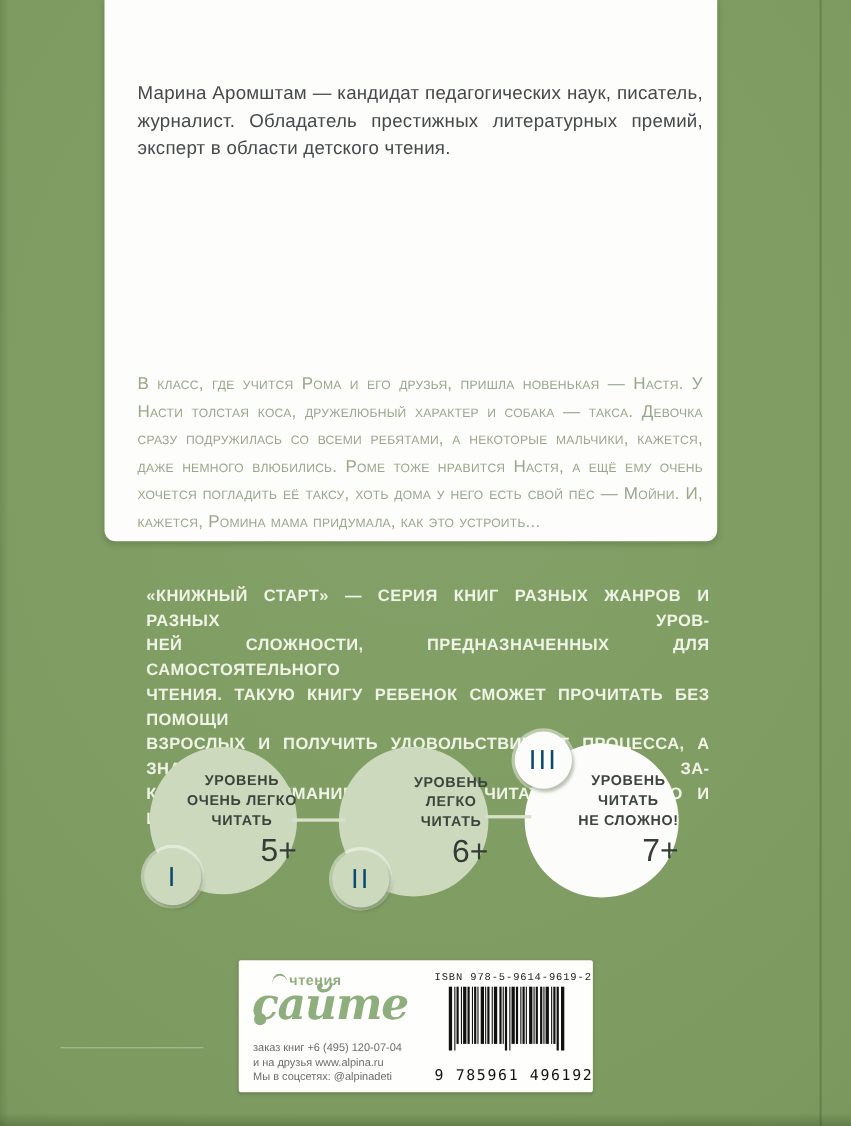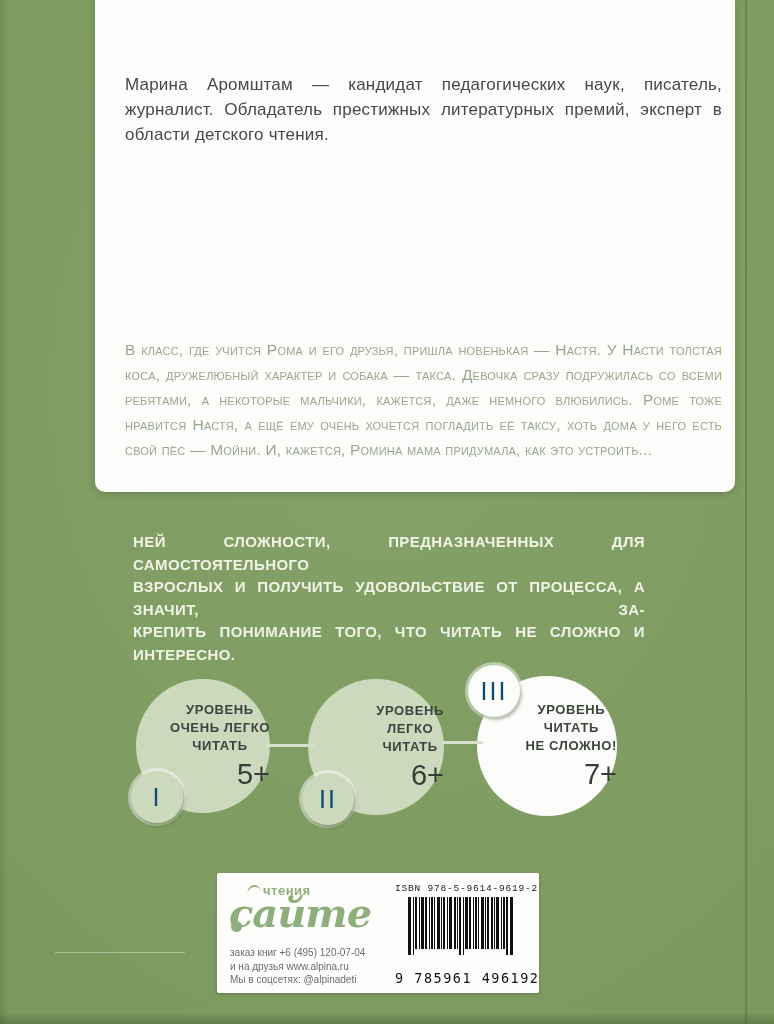--- a/index.html
+++ b/index.html
@@ -9,21 +9,21 @@
     background:radial-gradient(130% 120% at 50% 38%, #84a169 0%, #7d9a60 55%, #718e55 100%);
   }
   
   .edge-line{position:absolute;top:0;left:745px;width:2px;height:100%;background:rgba(70,95,45,.38);}
   .bottom-shade{position:absolute;left:0;bottom:0;width:100%;height:12px;background:linear-gradient(rgba(0,0,0,0),rgba(35,55,20,.28));}
   .left-shade{position:absolute;left:0;top:0;width:8px;height:100%;background:linear-gradient(90deg,rgba(35,55,20,.15),rgba(0,0,0,0));}
   .scratch{position:absolute;left:55px;top:952px;width:130px;height:1px;background:rgba(255,255,255,.35);}
 
   
   .card{
-    position:absolute;left:95px;top:0;width:640px;height:492px;
+    position:absolute;left:95px;top:0;width:557px;height:492px;
     background:#fdfdfb;border-radius:0 0 10px 10px;
     box-shadow:0 2px 6px rgba(40,60,25,.25);
   }
   .bio{
     position:absolute;left:30px;right:13px;top:72px;
     font-size:17px;line-height:25px;color:#45494b;text-align:justify;letter-spacing:.2px;
   }
   .dialogue{
     position:absolute;left:30px;right:10px;top:167px;
     font-variant:small-caps;font-size:14.5px;line-height:22.5px;
@@ -84,21 +84,23 @@
   <div class="edge-line"></div>
   <div class="left-shade"></div>
   <div class="scratch"></div>
 
   <div class="card">
     <div class="bio">Марина Аромштам — кандидат педагогических наук, писатель, журналист. Обладатель престижных литературных премий, эксперт в области детского чтения.</div>
     <div class="synopsis">В класс, где учится Рома и его друзья, пришла новенькая — Настя. У Насти толстая коса, дружелюбный характер и собака — такса. Девочка сразу подружилась со всеми ребятами, а некоторые мальчики, кажется, даже немного влюбились. Роме тоже нравится Настя, а ещё ему очень хочется погладить её таксу, хоть дома у него есть свой пёс — Мойни. И, кажется, Ромина мама придумала, как это устроить...</div>
   </div>
 
   <div class="series">
+    <div>«КНИЖНЫЙ СТАРТ» — СЕРИЯ КНИГ РАЗНЫХ ЖАНРОВ И РАЗНЫХ УРОВ-</div>
     <div>НЕЙ СЛОЖНОСТИ, ПРЕДНАЗНАЧЕННЫХ ДЛЯ САМОСТОЯТЕЛЬНОГО</div>
+    <div>ЧТЕНИЯ. ТАКУЮ КНИГУ РЕБЕНОК СМОЖЕТ ПРОЧИТАТЬ БЕЗ ПОМОЩИ</div>
     <div>ВЗРОСЛЫХ И ПОЛУЧИТЬ УДОВОЛЬСТВИЕ ОТ ПРОЦЕССА, А ЗНАЧИТ, ЗА-</div>
     <div>КРЕПИТЬ ПОНИМАНИЕ ТОГО, ЧТО ЧИТАТЬ НЕ СЛОЖНО И ИНТЕРЕСНО.</div>
   </div>
 
   <div>
     <div class="connector" style="left:266px;top:744px;width:48px;"></div>
     <div class="connector" style="left:441px;top:741px;width:42px;"></div>
 
     <div class="big-circle pale" style="left:136px;top:679px;width:134px;height:134px;">
       <div class="lvl-label">УРОВЕНЬ

